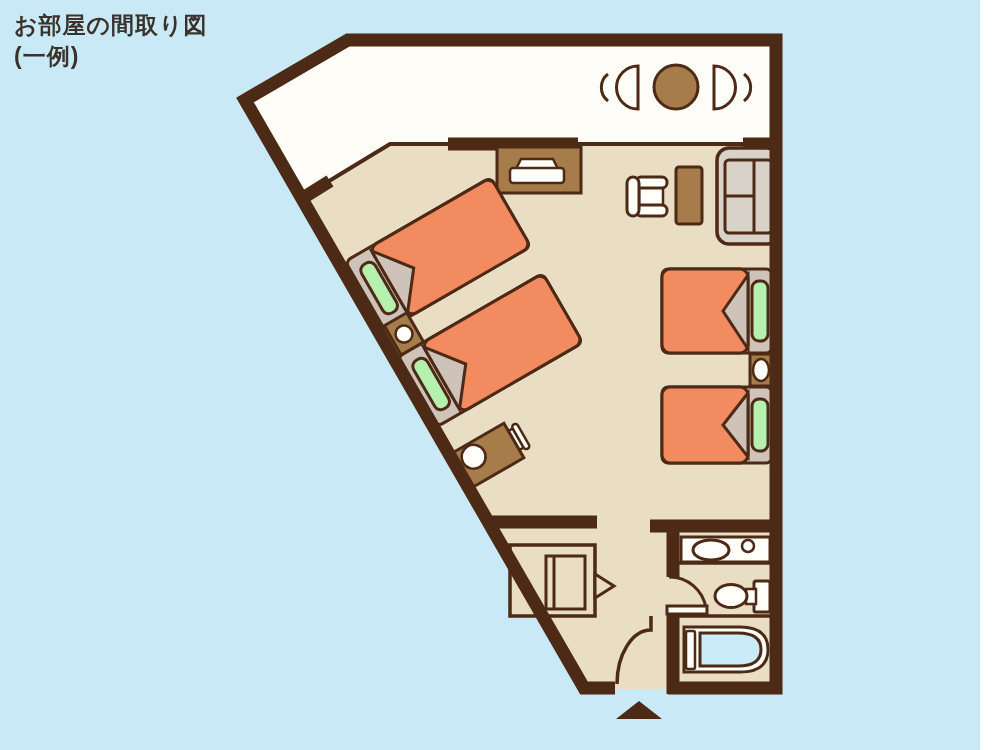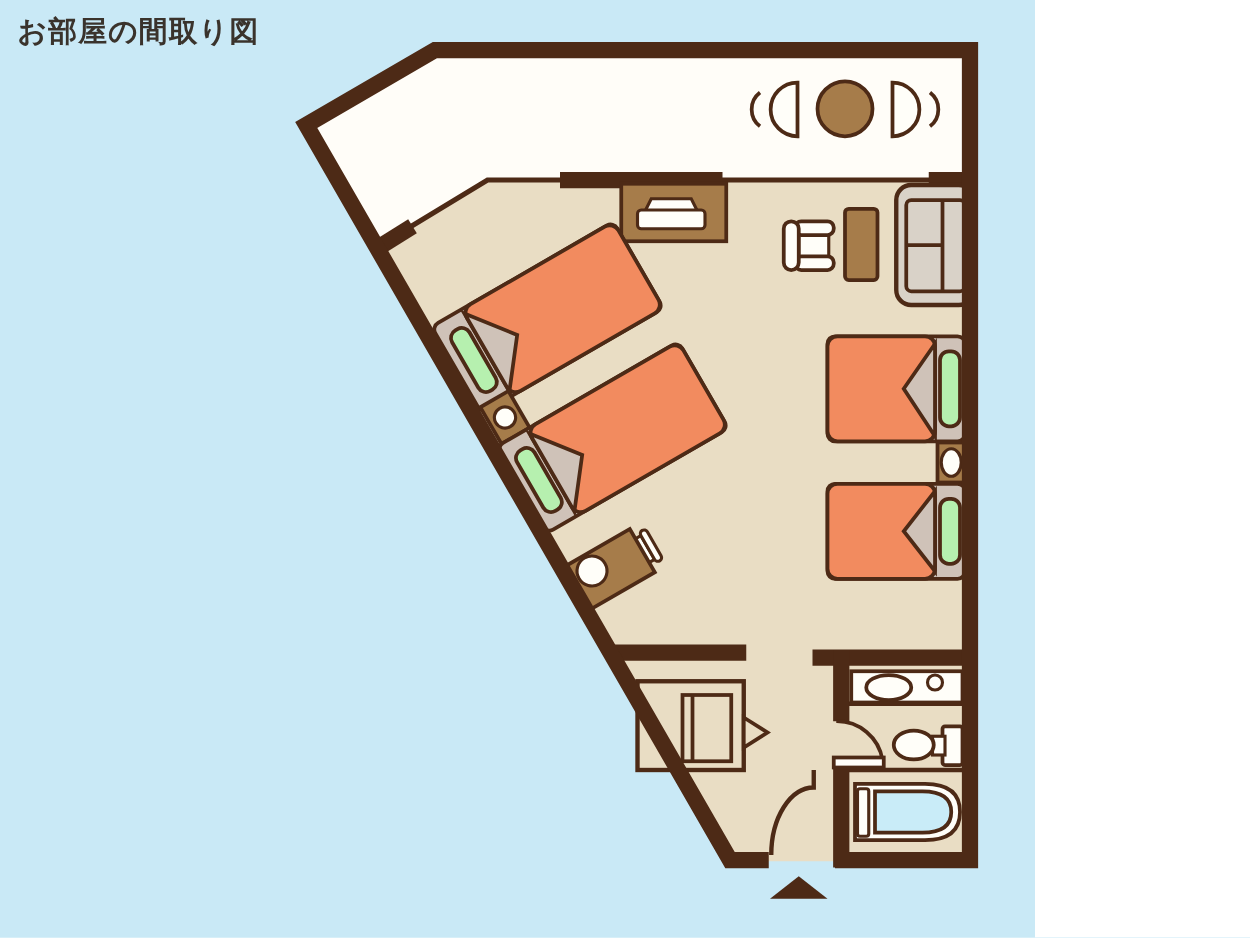--- a/index.html
+++ b/index.html
@@ -1,17 +1,17 @@
 <!DOCTYPE html>
 <html style="--c-background: #c9e9f6; --c-wall: #4d2a16; --c-floor: #e9ddc4; --c-balcony: #fffdf8; --c-furniture_brown: #a67c4a; --c-bed_orange: #f28b5f; --c-pillow_green: #b6f0af; --c-bed_frame: #cfc2b8; --c-sofa_fabric: #d9d2c8; --c-fixture_white: #fffef9; --c-water_blue: #c9ecf8; --c-title_text: #3a332c;"><head>
 <meta charset="utf-8">
 <style>
   html,body{margin:0;padding:0;}
   body{font-family:"Liberation Sans","DejaVu Sans",sans-serif;}
-  #stage{position:relative;width:828px;height:750px;background:var(--c-background,#c9e9f6);overflow:hidden;}
+  #stage{position:relative;width:980px;height:750px;background:var(--c-background,#c9e9f6);overflow:hidden;}
   #plan-svg{position:absolute;left:0;top:0;}
   #title{position:absolute;left:14px;top:10px;color:var(--c-title_text,#3a332c);
          font-size:23px;font-weight:bold;line-height:1.35;letter-spacing:1px;}
   #title div{white-space:nowrap;}
 </style>
 </head>
 <body>
 
 <div id="stage">
 
@@ -130,14 +130,15 @@
     <path d="M 615,688 L 584,688 L 245,100 L 348,40 L 776,40 L 776,688 L 668,688" fill="none" stroke="var(--c-wall)" stroke-width="13" stroke-miterlimit="12"></path>
 
     <g>
       <path d="M 617,684 A 34 54 0 0 1 651,630 L 651,616" fill="none" stroke="var(--c-wall)" stroke-width="3.5"></path>
     </g>
     <path d="M 639,701 L 616,719 L 662,719 Z" fill="var(--c-wall)"></path>
   </svg>
 
   <div id="title">
     <div>お部屋の間取り図</div>
+    <div>(一例)</div>
   </div>
 </div>
 
 </body></html>

